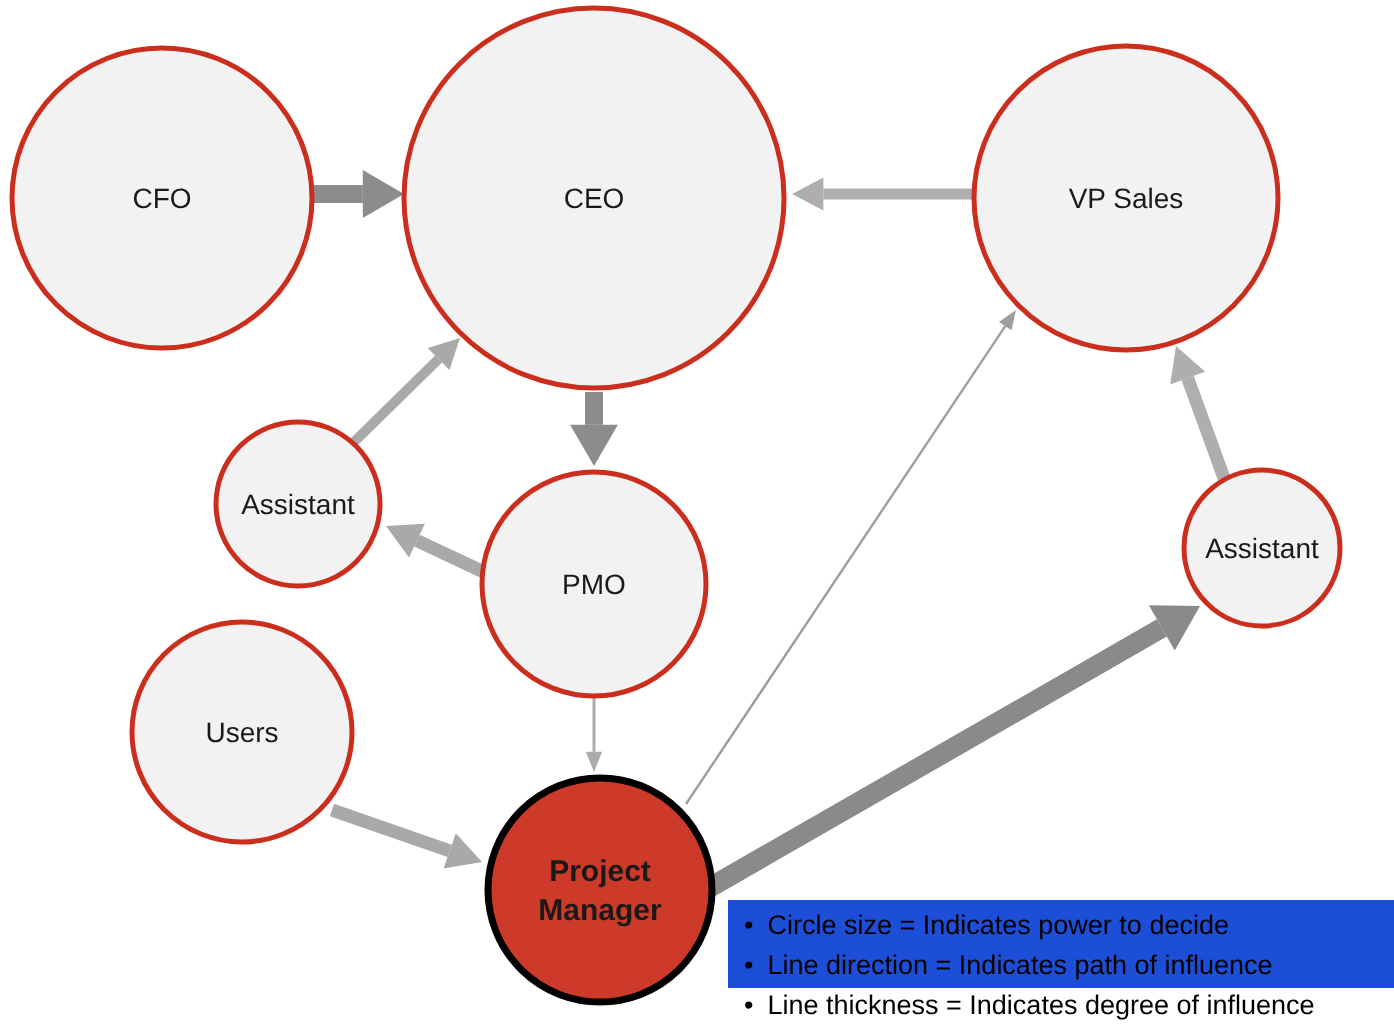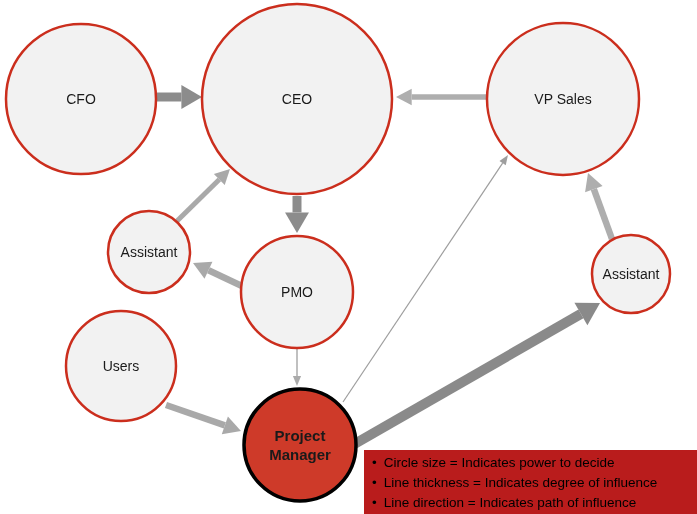--- a/index.html
+++ b/index.html
@@ -11,22 +11,22 @@
     overflow:hidden;
   }
   #diagram-svg{position:absolute;left:0;top:0;}
   #diagram-svg text{
     font-family:"Liberation Sans",sans-serif;
     fill:#1a1a1a;
   }
   .legend{
     position:absolute;
     left:364px;top:450px;
-    width:333px;height:64px;
-    background:#b91c1c;
+    width:333px;height:44px;
+    background:#1d4ed8;
     box-sizing:border-box;
     padding:3px 0 0 6px;
   }
   .legend ul{
     margin:0;padding:0;list-style:none;
   }
   .legend li{
     font-size:13.5px;
     line-height:20px;
     color:#000000;
@@ -112,17 +112,17 @@
         <text text-anchor="middle" font-size="14"><tspan x="631" y="278.9">Assistant</tspan></text>
       </g>
       <g>
         <circle cx="300" cy="445" r="56" fill="#ce3a29" stroke="#000000" stroke-width="3.5"></circle>
         <text text-anchor="middle" font-size="15" fill="#ffffff" font-weight="bold"><tspan x="300" y="440.725">Project</tspan><tspan x="300" y="459.77500000000003">Manager</tspan></text>
       </g>
     </svg>
   <div class="legend">
     <ul>
       <li>Circle size = Indicates power to decide</li>
+      <li>Line direction = Indicates path of influence</li>
       <li>Line thickness = Indicates degree of influence</li>
-      <li>Line direction = Indicates path of influence</li>
     </ul>
   </div>
 </div>
 
 </body></html>

